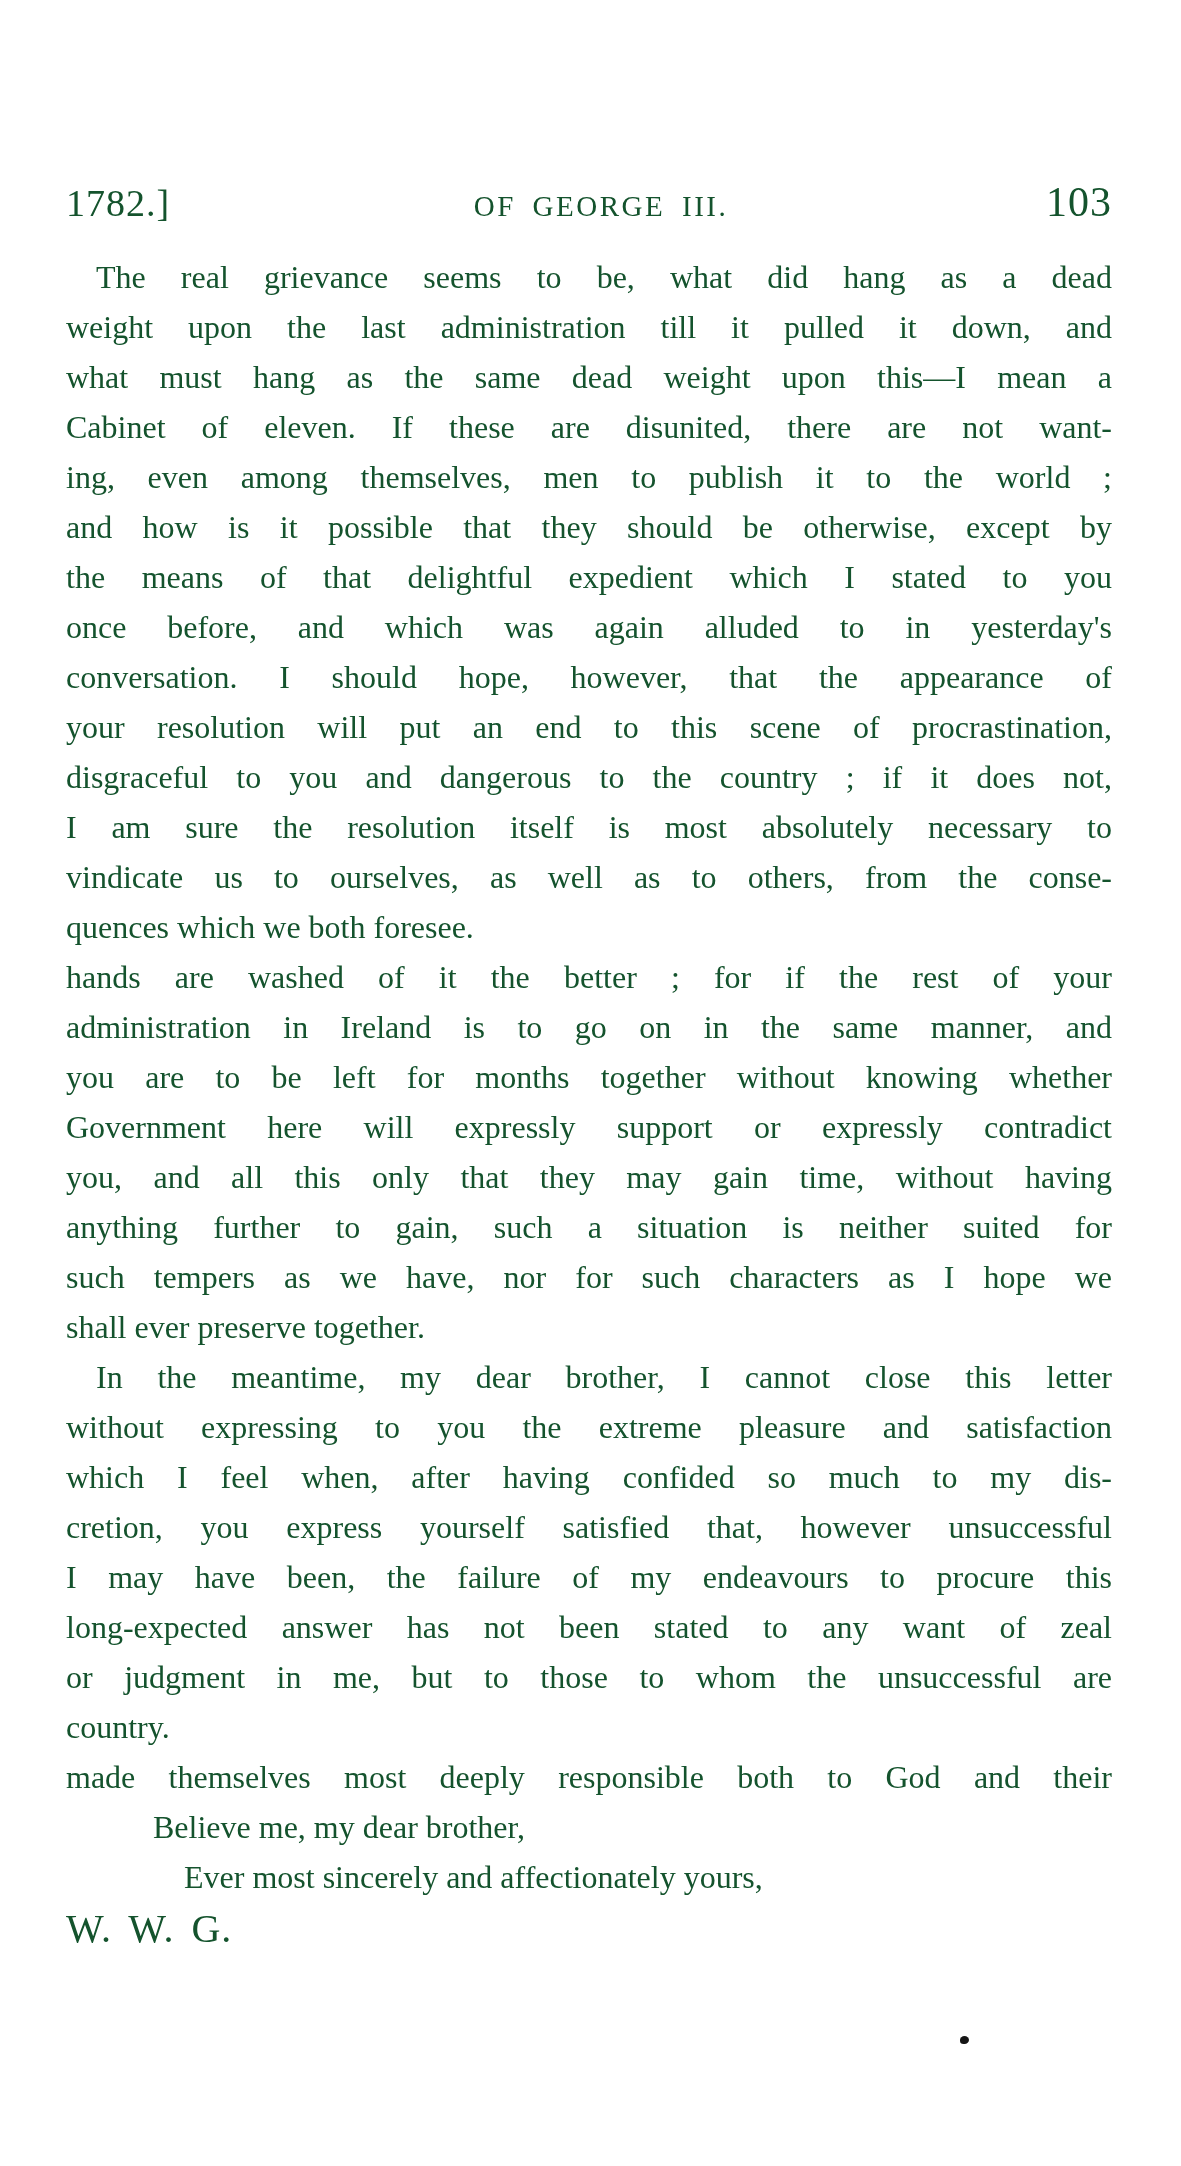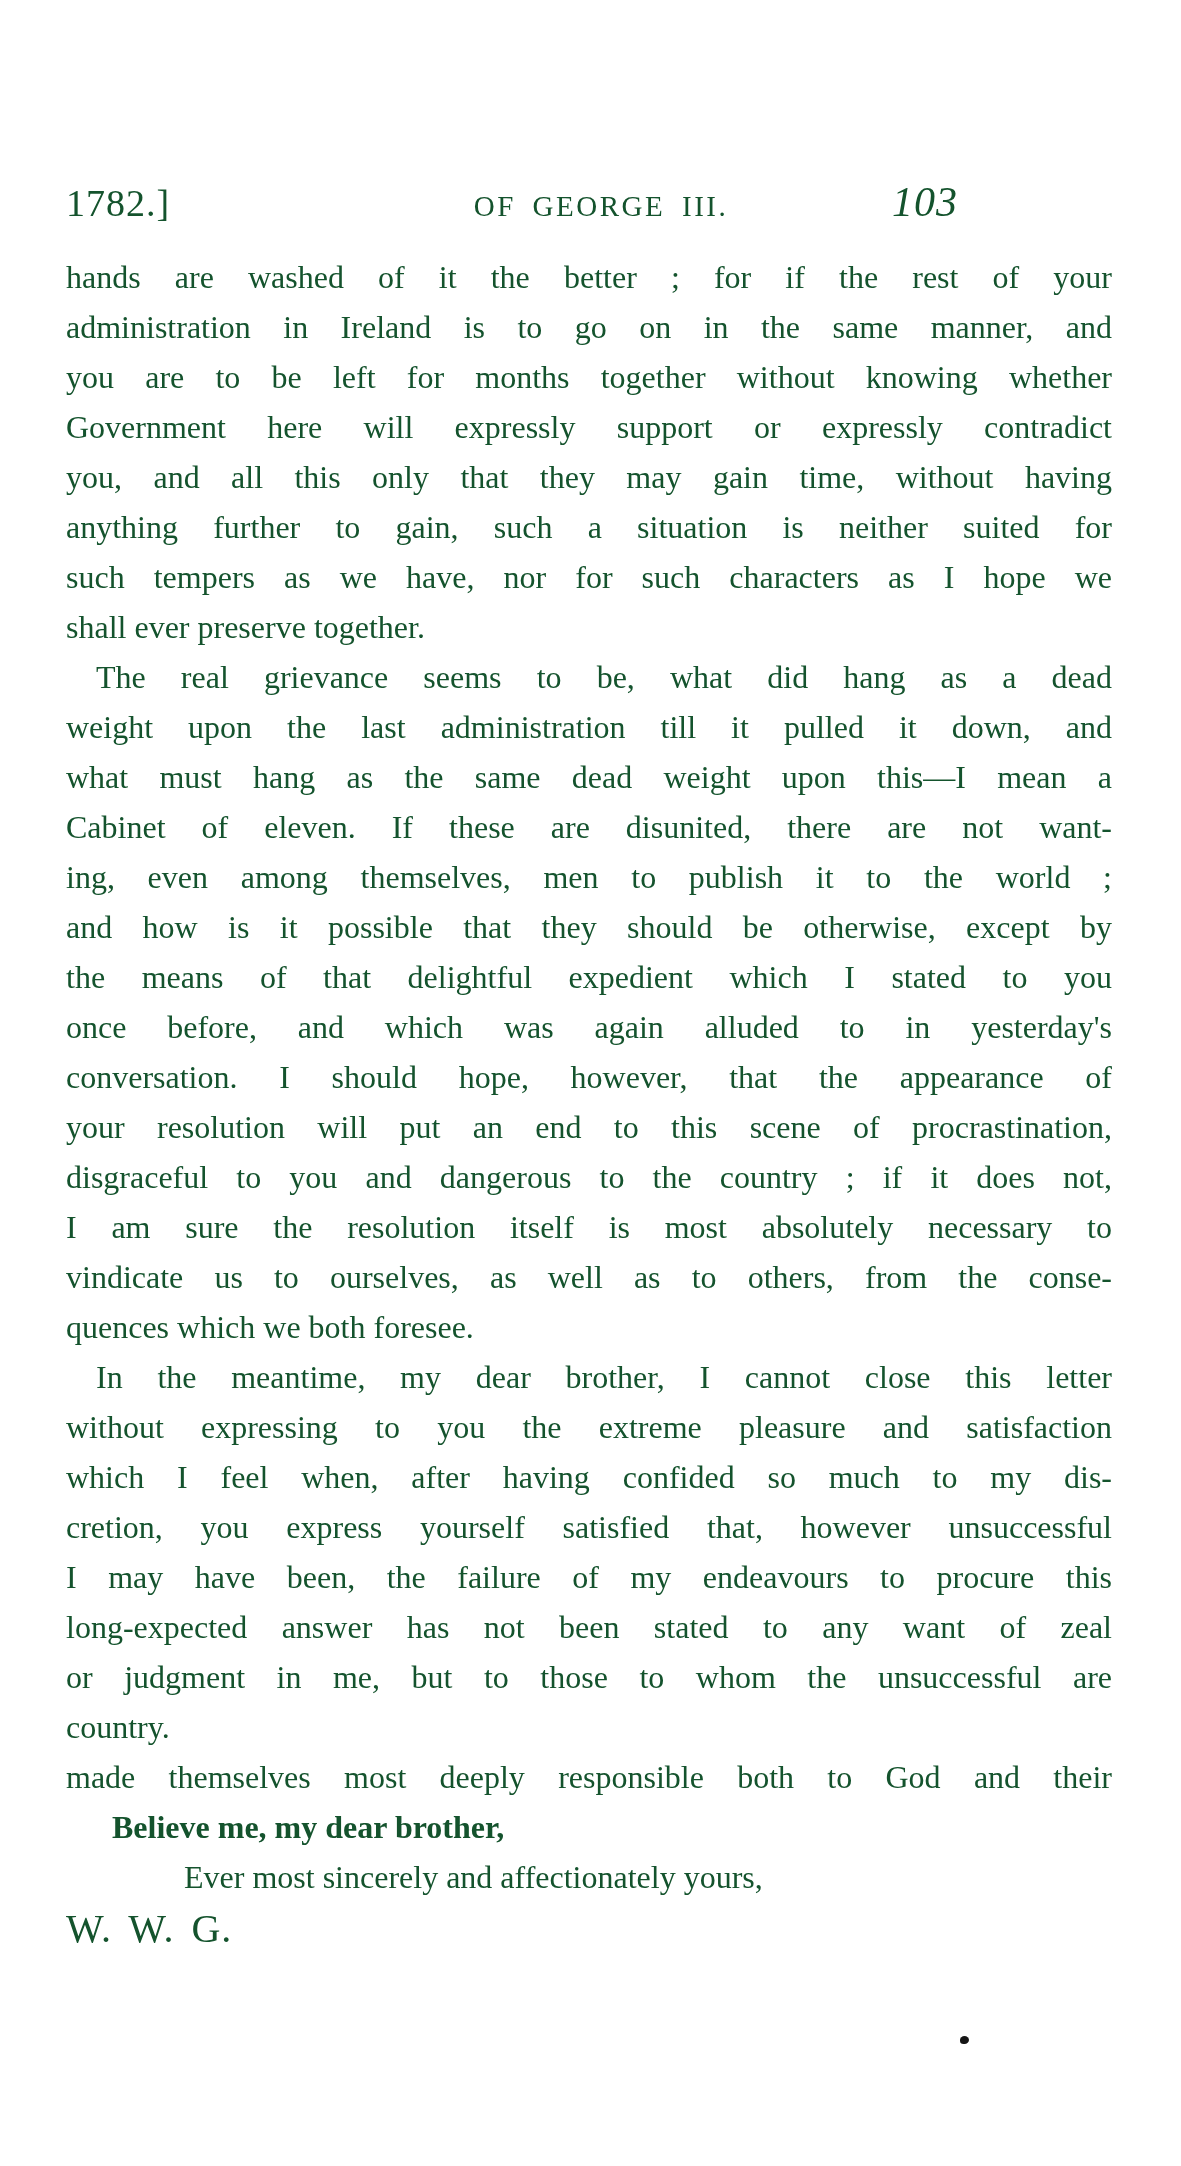--- a/index.html
+++ b/index.html
@@ -34,23 +34,23 @@
     flex: 1;
     text-align: center;
     position: relative;
     left: 12px;
     font-size: 29px;
     letter-spacing: 2.5px;
     word-spacing: 7px;
   }
   .page-number {
     width: 220px;
+    text-align: right;
     font-size: 42px;
     letter-spacing: 1px;
-    font-style: italic;
   }
   
   .letter-body {
     position: absolute;
     top: 252px;
     left: 66px;
     width: 1046px;
     font-size: 32px;
     line-height: 50px;
   }
@@ -62,23 +62,22 @@
     overflow: visible;
   }
   .line.last {
     text-align-last: left;
   }
   .line.indent {
     text-indent: 30px;
   }
   
   .closing-salutation {
-    margin-left: 46px;
+    margin-left: 87px;
     height: 50px;
-    font-weight: bold;
   }
   .closing-valediction {
     margin-left: 118px;
     height: 50px;
   }
   .signature-line {
     text-align: left;
     padding-right: 100px;
     font-size: 40px;
     line-height: 54px;
@@ -102,44 +101,44 @@
 
   <div class="header-row">
     <div class="year-label">1782.]</div>
     <div class="running-title">OF GEORGE III.</div>
     <div class="page-number">103</div>
   </div>
 
   <div class="letter-body">
     <div>
         <div class="paragraph">
-          <div class="line">hands are washed of it the better ; for if the rest of your</div>
-          <div class="line">administration in Ireland is to go on in the same manner, and</div>
-          <div class="line">you are to be left for months together without knowing whether</div>
-          <div class="line">Government here will expressly support or expressly contradict</div>
-          <div class="line">you, and all this only that they may gain time, without having</div>
-          <div class="line">anything further to gain, such a situation is neither suited for</div>
-          <div class="line">such tempers as we have, nor for such characters as I hope we</div>
-          <div class="line last">shall ever preserve together.</div>
-        </div>
-        <div class="paragraph">
           <div class="line indent">The real grievance seems to be, what did hang as a dead</div>
           <div class="line">weight upon the last administration till it pulled it down, and</div>
           <div class="line">what must hang as the same dead weight upon this—I mean a</div>
           <div class="line">Cabinet of eleven. If these are disunited, there are not want-</div>
           <div class="line">ing, even among themselves, men to publish it to the world ;</div>
           <div class="line">and how is it possible that they should be otherwise, except by</div>
           <div class="line">the means of that delightful expedient which I stated to you</div>
           <div class="line">once before, and which was again alluded to in yesterday's</div>
           <div class="line">conversation. I should hope, however, that the appearance of</div>
           <div class="line">your resolution will put an end to this scene of procrastination,</div>
           <div class="line">disgraceful to you and dangerous to the country ; if it does not,</div>
           <div class="line">I am sure the resolution itself is most absolutely necessary to</div>
           <div class="line">vindicate us to ourselves, as well as to others, from the conse-</div>
           <div class="line last">quences which we both foresee.</div>
+        </div>
+        <div class="paragraph">
+          <div class="line">hands are washed of it the better ; for if the rest of your</div>
+          <div class="line">administration in Ireland is to go on in the same manner, and</div>
+          <div class="line">you are to be left for months together without knowing whether</div>
+          <div class="line">Government here will expressly support or expressly contradict</div>
+          <div class="line">you, and all this only that they may gain time, without having</div>
+          <div class="line">anything further to gain, such a situation is neither suited for</div>
+          <div class="line">such tempers as we have, nor for such characters as I hope we</div>
+          <div class="line last">shall ever preserve together.</div>
         </div>
         <div class="paragraph">
           <div class="line indent">In the meantime, my dear brother, I cannot close this letter</div>
           <div class="line">without expressing to you the extreme pleasure and satisfaction</div>
           <div class="line">which I feel when, after having confided so much to my dis-</div>
           <div class="line">cretion, you express yourself satisfied that, however unsuccessful</div>
           <div class="line">I may have been, the failure of my endeavours to procure this</div>
           <div class="line">long-expected answer has not been stated to any want of zeal</div>
           <div class="line">or judgment in me, but to those to whom the unsuccessful are</div>
           <div class="line last">country.</div>

